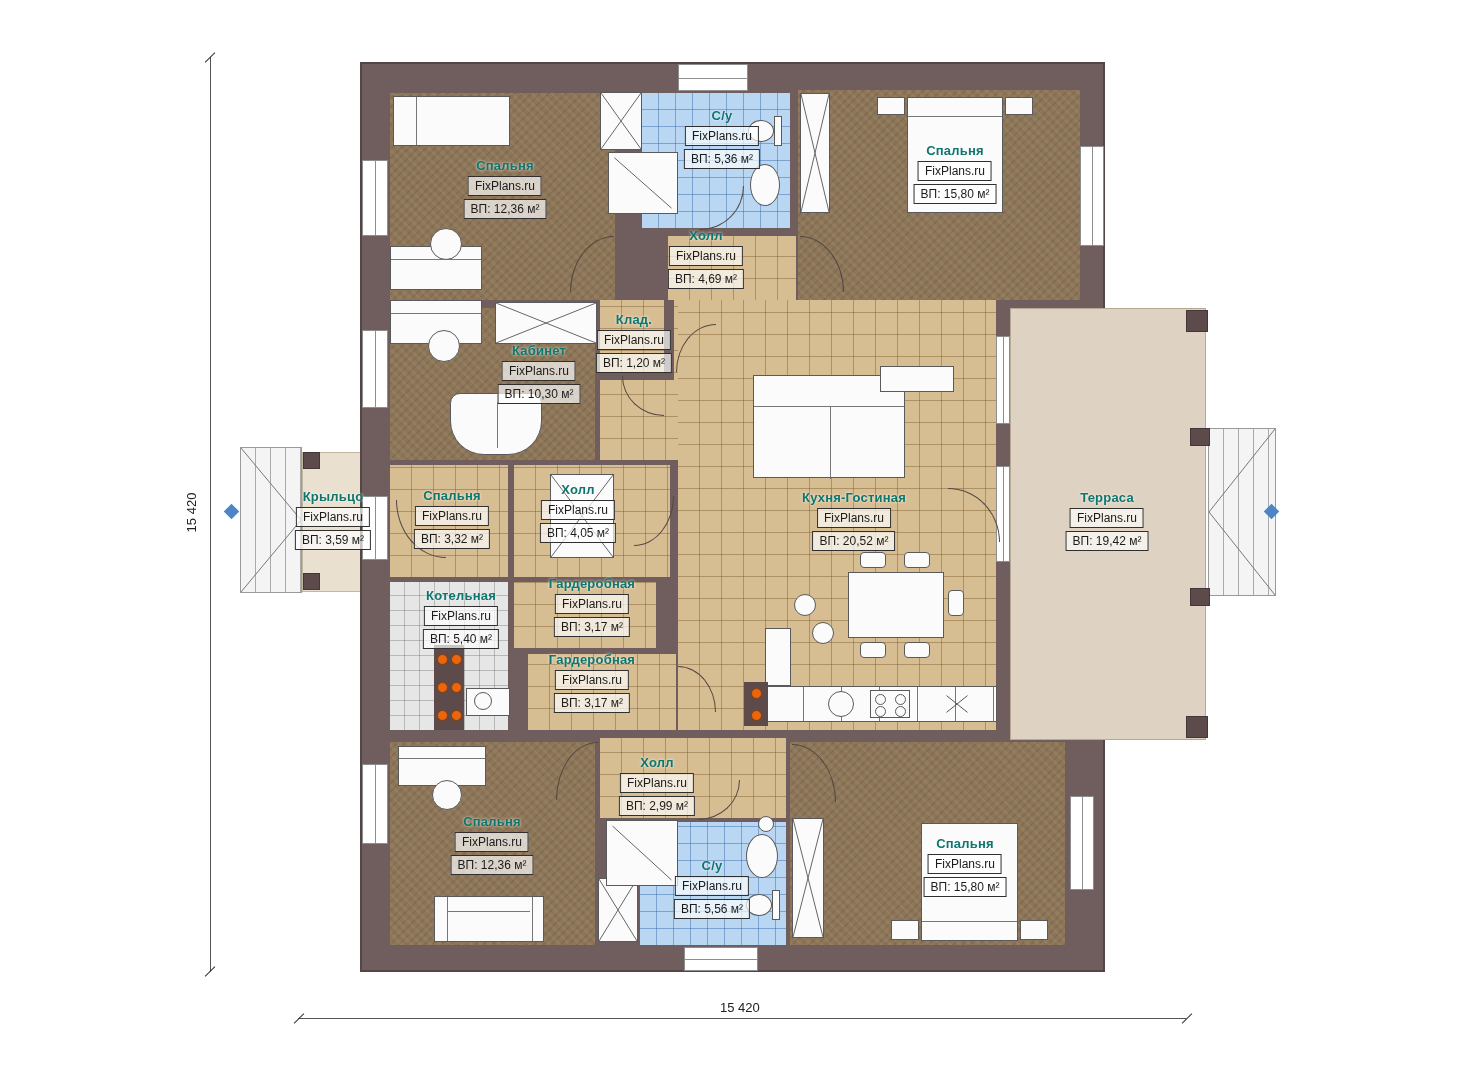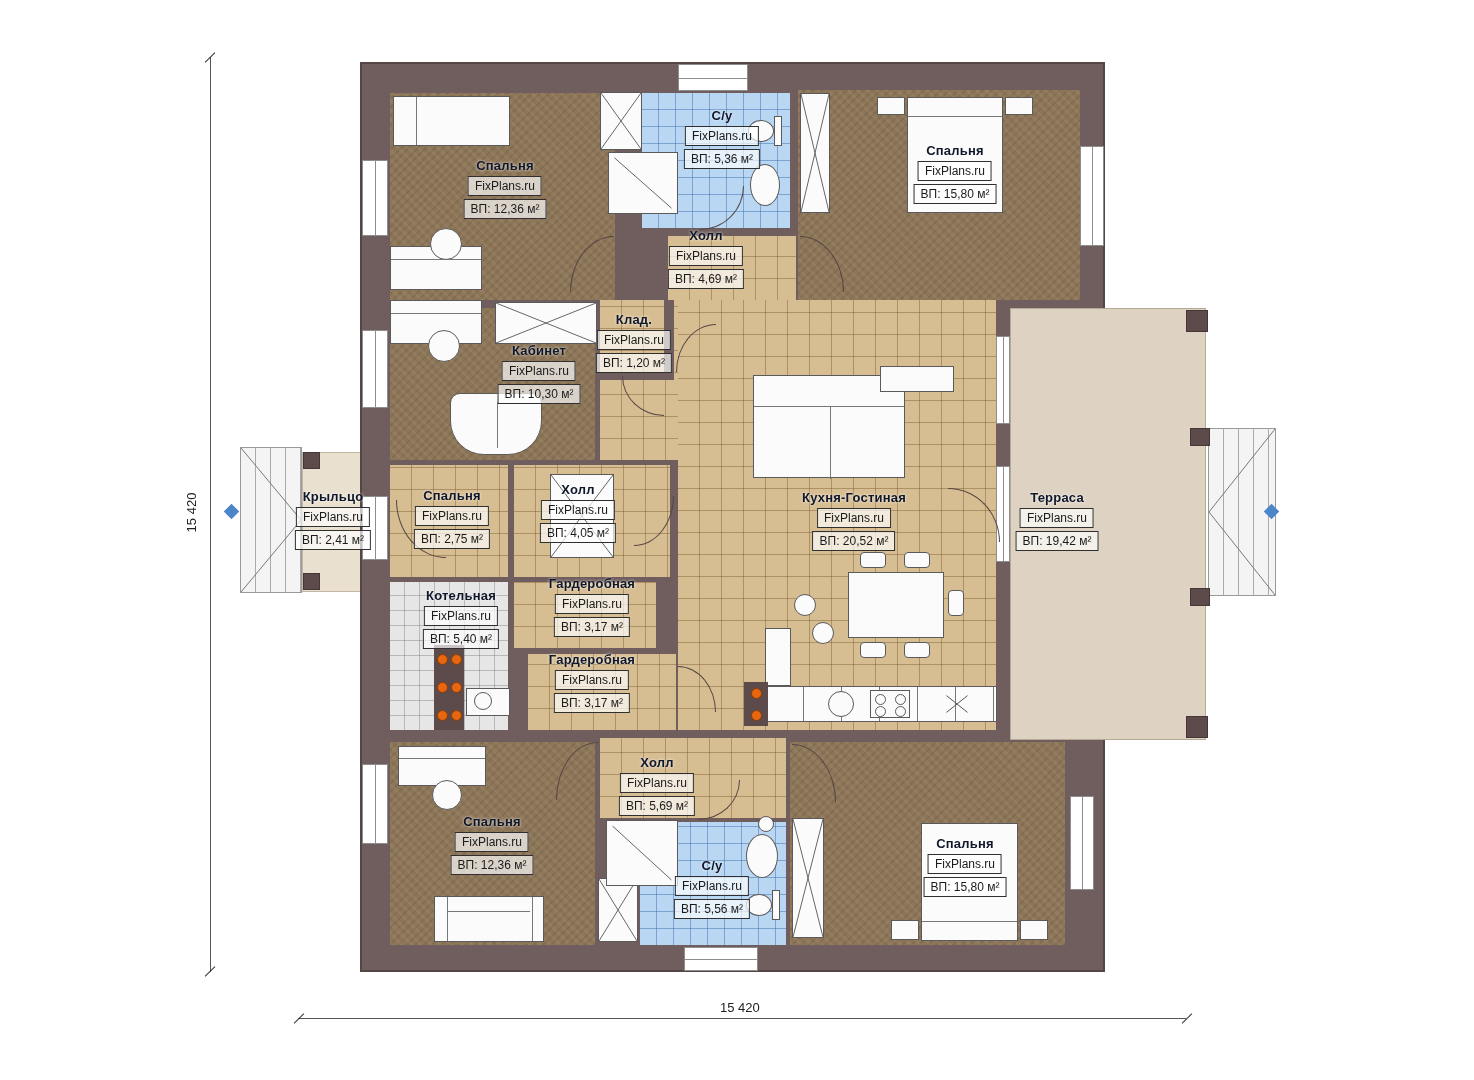--- a/index.html
+++ b/index.html
@@ -51,21 +51,21 @@
     background-image:repeating-linear-gradient(90deg,transparent 0 14px,#aaa 14px 15px);}
   .stairs svg{position:absolute;left:0;top:0;width:100%;height:100%;}
   .diamond{width:11px;height:11px;background:#4d85c9;transform:rotate(45deg);}
   .dot-o{width:9px;height:9px;border-radius:50%;background:#e8660f;border:1px solid #8a3c07;}
   .equip{background:#5c4b4a;display:flex;flex-direction:column;justify-content:space-around;align-items:center;}
   .equip .pair{display:flex;gap:3px;}
 
   
   .rlabel{position:absolute;transform:translateX(-50%);display:flex;flex-direction:column;
           align-items:center;z-index:30;white-space:nowrap;}
-  .rname{font-weight:bold;font-size:13px;color:#0f172a;letter-spacing:.2px;
+  .rname{font-weight:bold;font-size:13px;color:#0f766e;letter-spacing:.2px;
          text-shadow:0 0 3px rgba(255,255,255,.9);}
   .rbox{border:1px solid #2f2f2f;background:rgba(255,255,255,.68);font-size:12px;color:#1b1b1b;
         padding:0 6px;line-height:18px;margin-top:3px;}
 
   
   .dimline{background:#555;}
   .dimtick{position:absolute;width:14px;height:1px;background:#333;transform:rotate(-45deg);}
   .dimtext{position:absolute;font-size:13px;color:#222;}
   .dimtext.v{transform:rotate(-90deg);transform-origin:center;}
 </style>
@@ -327,38 +327,38 @@
     <div class="rbox">ВП: 1,20 м²</div>
   </div>
   <div class="rlabel" style="left:539px;top:343px">
     <div class="rname">Кабинет</div>
     <div class="rbox">FixPlans.ru</div>
     <div class="rbox">ВП: 10,30 м²</div>
   </div>
   <div class="rlabel" style="left:333px;top:489px">
     <div class="rname">Крыльцо</div>
     <div class="rbox">FixPlans.ru</div>
-    <div class="rbox">ВП: 2,41 м²</div>
+    <div class="rbox">ВП: 3,59 м²</div>
   </div>
   <div class="rlabel" style="left:452px;top:488px">
     <div class="rname">Спальня</div>
     <div class="rbox">FixPlans.ru</div>
-    <div class="rbox">ВП: 2,75 м²</div>
+    <div class="rbox">ВП: 3,32 м²</div>
   </div>
   <div class="rlabel" style="left:578px;top:482px">
     <div class="rname">Холл</div>
     <div class="rbox">FixPlans.ru</div>
     <div class="rbox">ВП: 4,05 м²</div>
   </div>
   <div class="rlabel" style="left:854px;top:490px">
     <div class="rname">Кухня-Гостиная</div>
     <div class="rbox">FixPlans.ru</div>
     <div class="rbox">ВП: 20,52 м²</div>
   </div>
-  <div class="rlabel" style="left:1057px;top:490px">
+  <div class="rlabel" style="left:1107px;top:490px">
     <div class="rname">Терраса</div>
     <div class="rbox">FixPlans.ru</div>
     <div class="rbox">ВП: 19,42 м²</div>
   </div>
   <div class="rlabel" style="left:461px;top:588px">
     <div class="rname">Котельная</div>
     <div class="rbox">FixPlans.ru</div>
     <div class="rbox">ВП: 5,40 м²</div>
   </div>
   <div class="rlabel" style="left:592px;top:576px">
@@ -367,21 +367,21 @@
     <div class="rbox">ВП: 3,17 м²</div>
   </div>
   <div class="rlabel" style="left:592px;top:652px">
     <div class="rname">Гардеробная</div>
     <div class="rbox">FixPlans.ru</div>
     <div class="rbox">ВП: 3,17 м²</div>
   </div>
   <div class="rlabel" style="left:657px;top:755px">
     <div class="rname">Холл</div>
     <div class="rbox">FixPlans.ru</div>
-    <div class="rbox">ВП: 5,69 м²</div>
+    <div class="rbox">ВП: 2,99 м²</div>
   </div>
   <div class="rlabel" style="left:492px;top:814px">
     <div class="rname">Спальня</div>
     <div class="rbox">FixPlans.ru</div>
     <div class="rbox">ВП: 12,36 м²</div>
   </div>
   <div class="rlabel" style="left:712px;top:858px">
     <div class="rname">С/у</div>
     <div class="rbox">FixPlans.ru</div>
     <div class="rbox">ВП: 5,56 м²</div>

